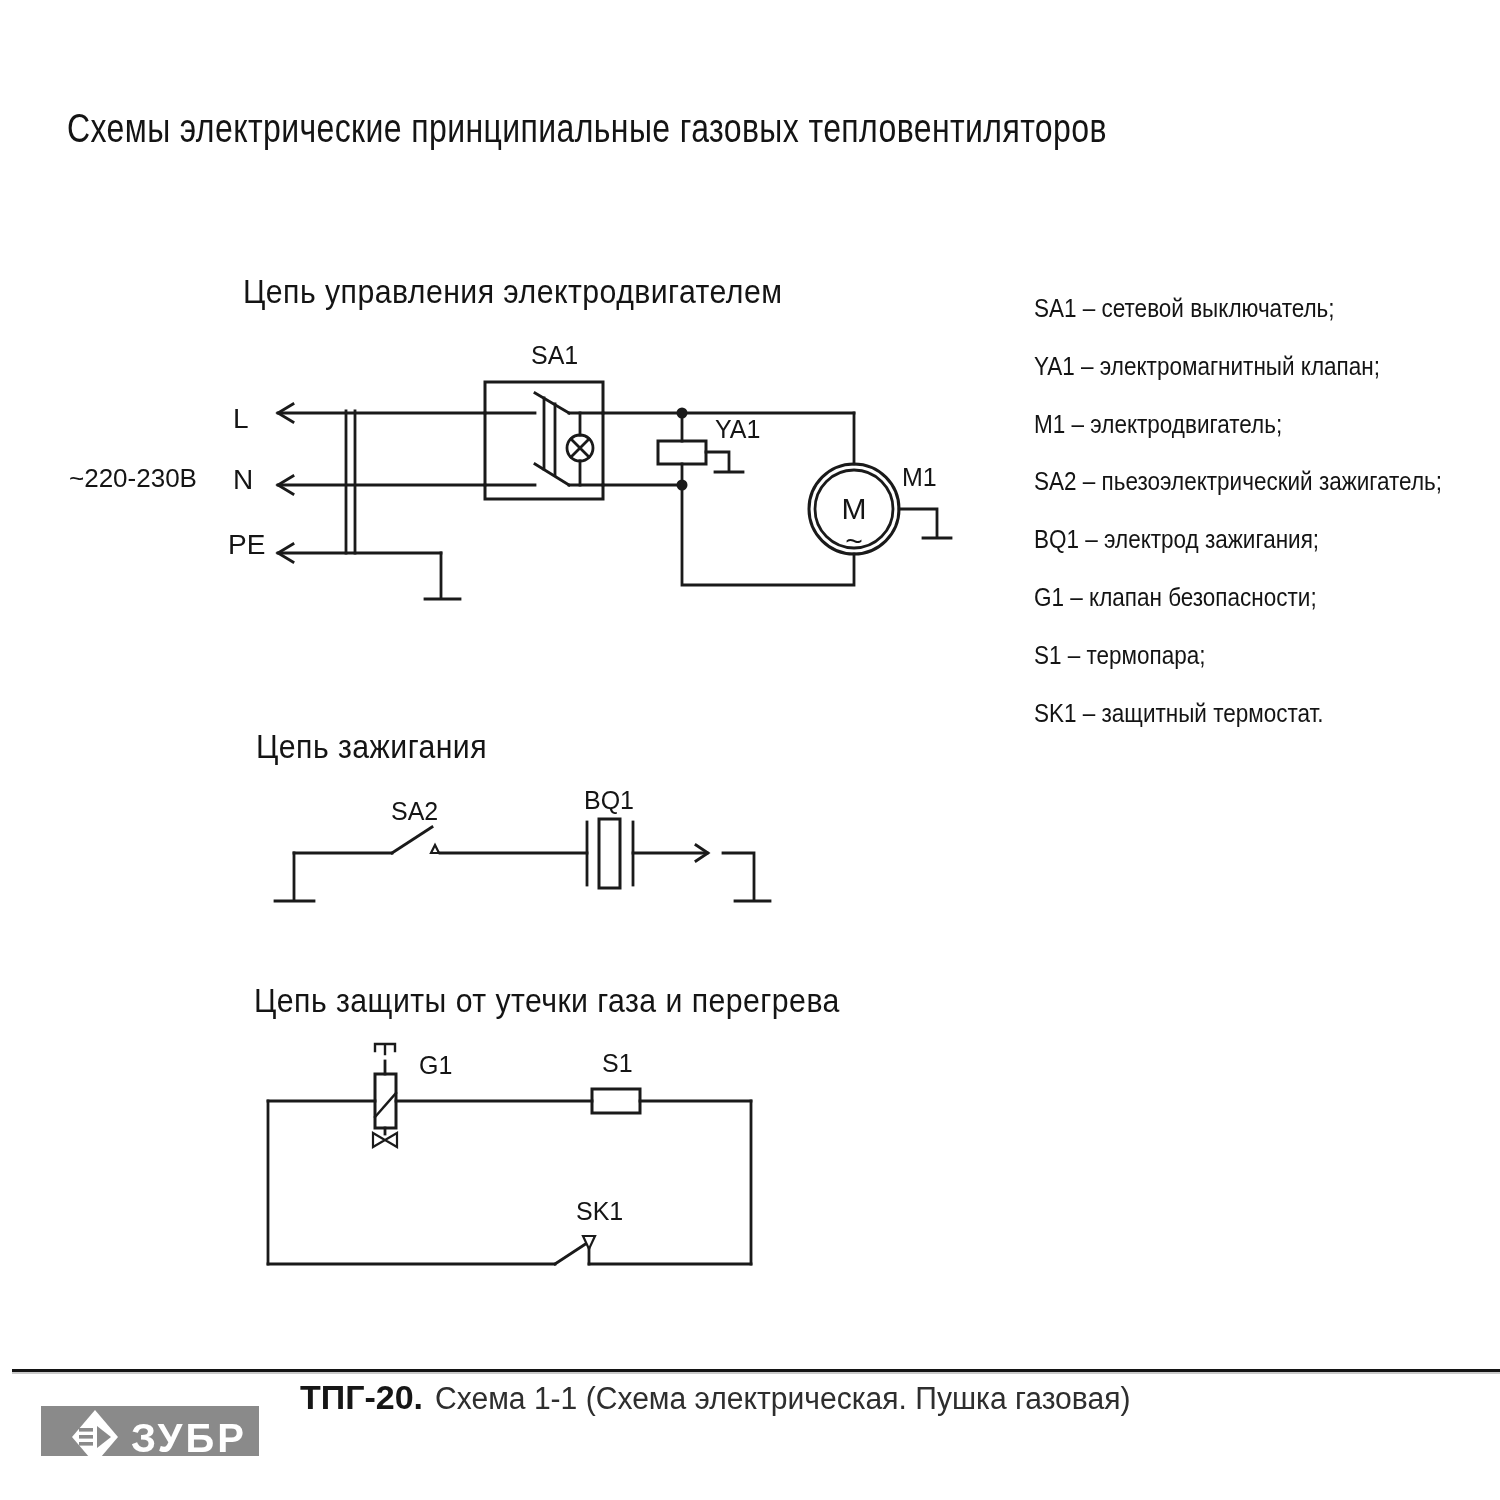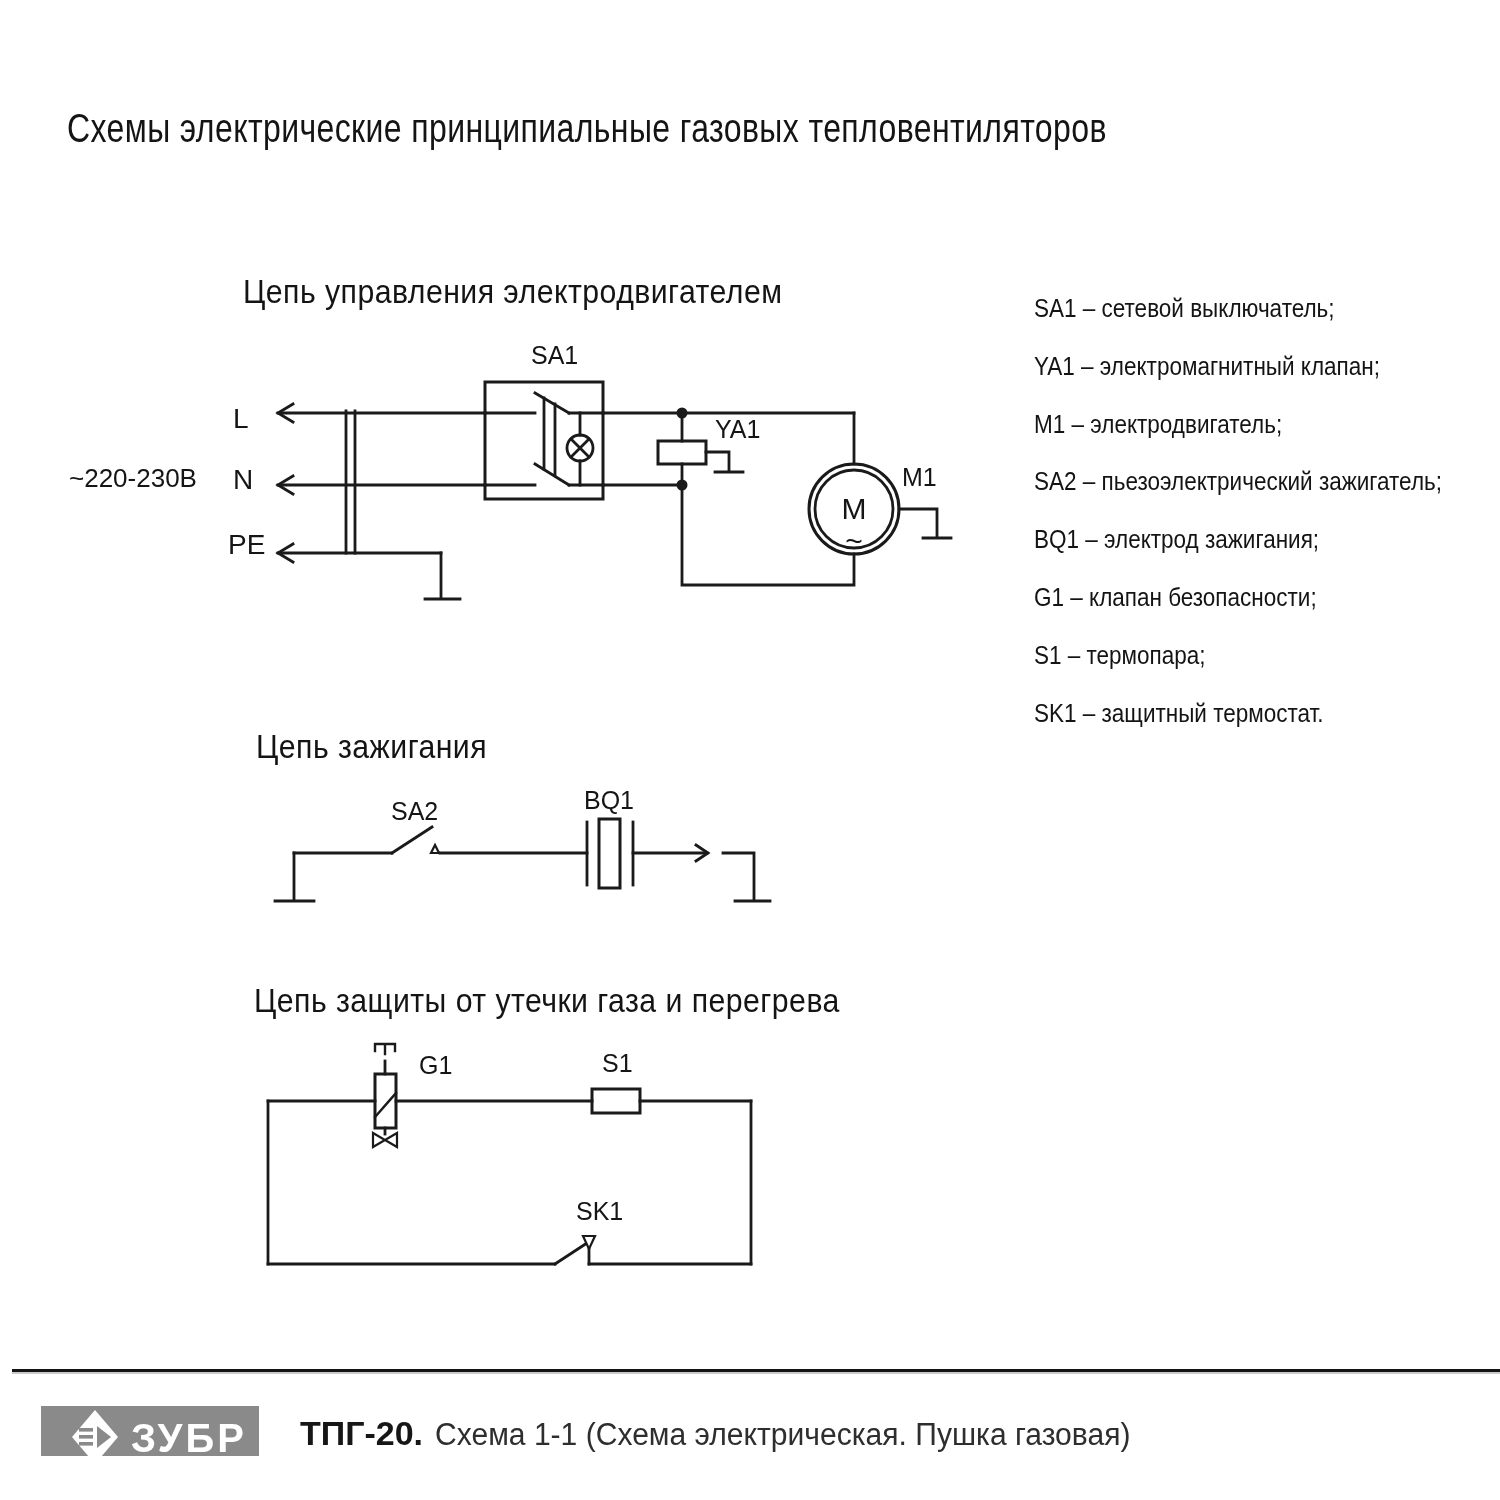--- a/index.html
+++ b/index.html
@@ -13,21 +13,21 @@
   .c3-title{left:242px;top:981px;font-size:34px;transform:scaleX(0.89);}
   .legend{left:1022px;top:280px;font-size:25px;line-height:57.8px;transform:scaleX(0.90);
           transform-origin:left top;color:#141414;}
   .legend div{white-space:nowrap;}
   .sch; {}
   svg.sheet{position:absolute;left:0;top:0;}
   svg.sheet text{font-family:"Liberation Sans", sans-serif;fill:#151515;}
   .separator{left:0;top:1369px;width:1500px;height:3px;background:#141414;
              border-bottom:2px solid #c9c9c9;}
   .logo-box{left:29px;top:1406px;width:218px;height:50px;background:#8a8a8a;}
-  .footer-text{left:288px;top:1414px;height:46px;display:flex;align-items:baseline;}
+  .footer-text{left:288px;top:1378px;height:46px;display:flex;align-items:baseline;}
   .footer-model{font-size:34px;font-weight:700;color:#161616;}
   .footer-caption{font-size:31px;font-weight:400;color:#2e2e2e;margin-left:12px;
                   transform:scaleX(0.97);transform-origin:left bottom;white-space:nowrap;}
 </style>
 </head>
 <body>
 
 <div class="page">
 
   <div class="abs gost main-title">Схемы электрические принципиальные газовых тепловентиляторов</div>

